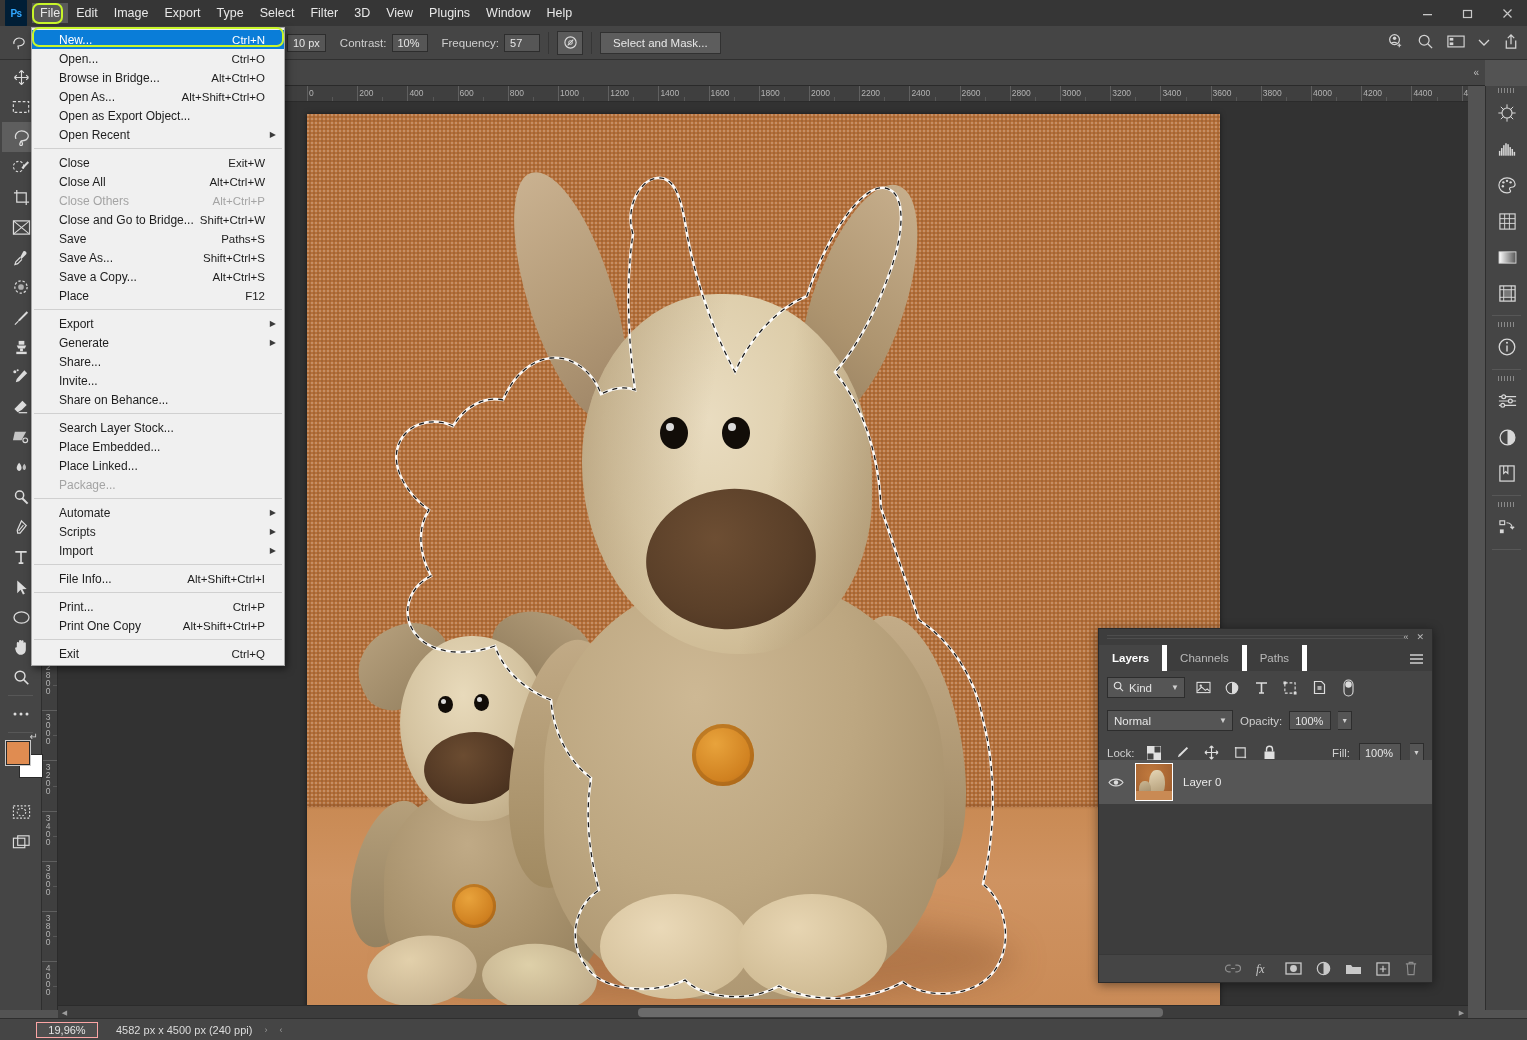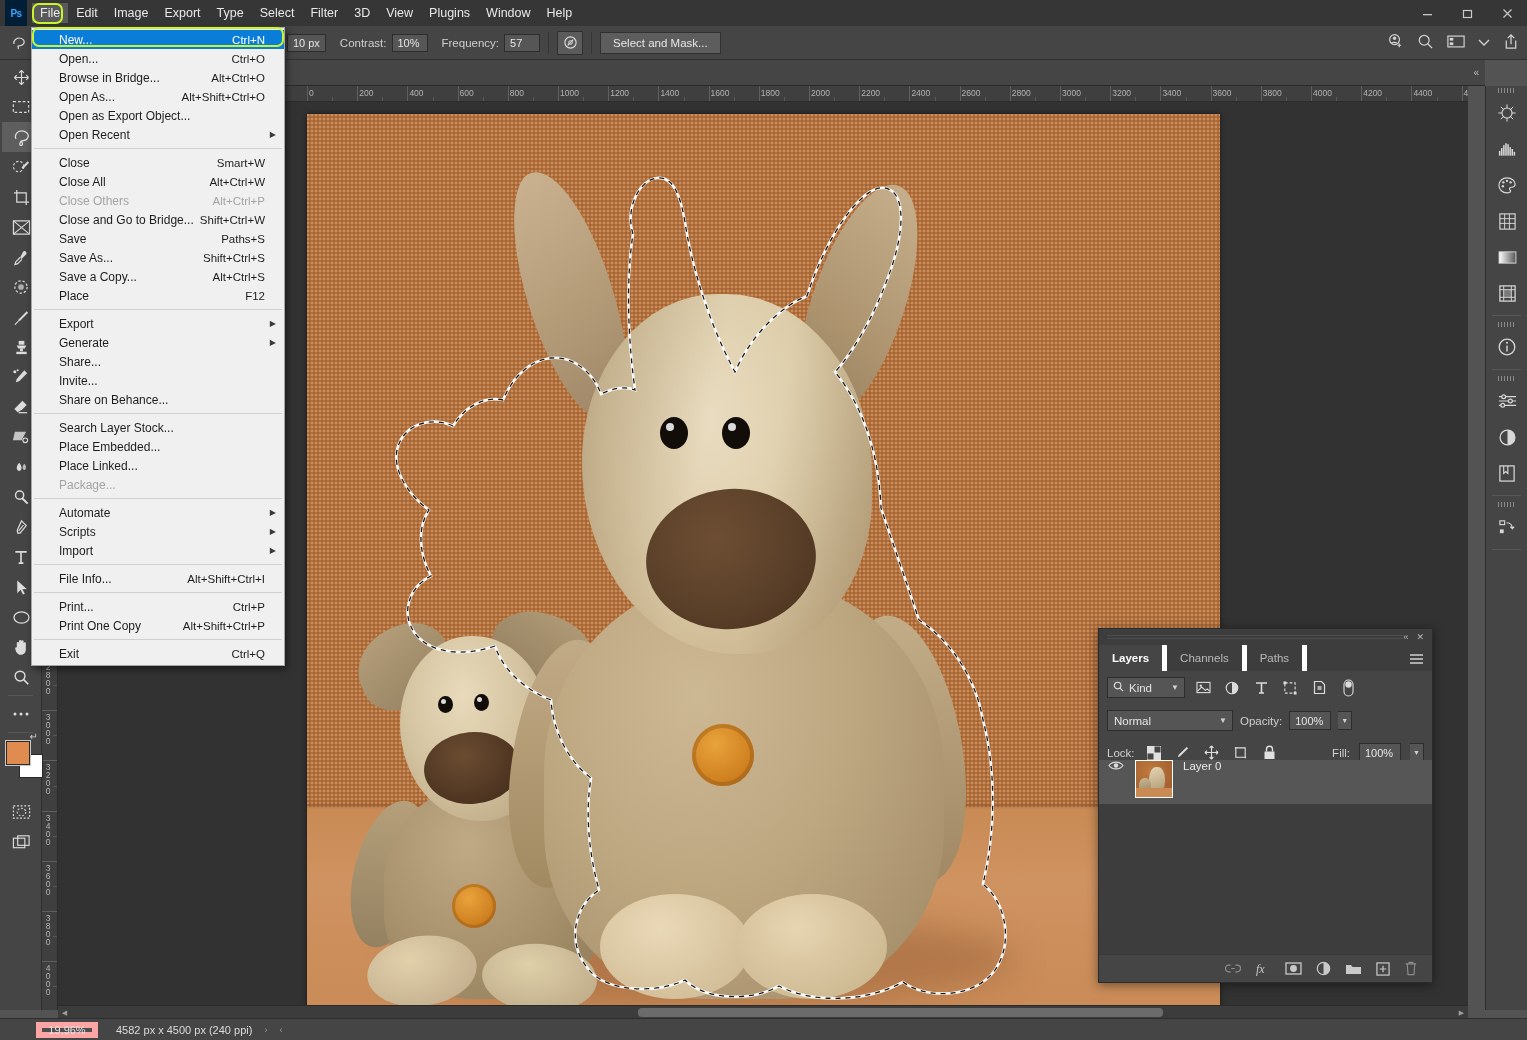--- a/index.html
+++ b/index.html
@@ -317,21 +317,21 @@
   }
   .blend-select .caret { position:absolute; right:5px; color:#cfcfcf; font-size:8px; }
   .num-field {
     background:#555; border:1px solid #2d2d2d; height:19px; min-width:42px; color:#e6e6e6;
     font-size:11px; display:flex; align-items:center; padding:0 5px;
   }
   .stepper { width:14px; height:19px; background:#555; border:1px solid #2d2d2d; border-left:none;
     display:flex; align-items:center; justify-content:center; color:#cfcfcf; font-size:7px; }
   .lock-ico { width:20px; height:19px; display:flex; align-items:center; justify-content:center; color:#e0e0e0; }
   .layer-list { position:absolute; left:0; right:0; top:131px; bottom:28px; background:#3d3d3d; }
-  .layer-item { display:flex; align-items:flex-start; height:44px; background:#565656; padding:0 8px; gap:10px; }
+  .layer-item { display:flex; align-items:center; height:44px; background:#565656; padding:0 8px; gap:10px; }
   .eye { width:18px; display:flex; align-items:center; justify-content:center; color:#dcdcdc; }
   .layer-thumb {
     width:38px; height:38px; border:1px solid #ffffff; position:relative; overflow:hidden;
     background: radial-gradient(ellipse at 40% 30%, #c0793d, #9a5a2c);
   }
   .layer-thumb .t-dog1 { position:absolute; left:13px; top:6px; width:16px; height:26px; border-radius:45%;
     background: linear-gradient(160deg,#e5d6b6,#ad9670); }
   .layer-thumb .t-dog2 { position:absolute; left:3px; top:17px; width:12px; height:17px; border-radius:45%;
     background: linear-gradient(160deg,#cbb894,#96805f); }
   .layer-thumb .t-table { position:absolute; left:0; right:0; bottom:0; height:9px; background:#c98a54; }
@@ -343,21 +343,21 @@
   }
   .lp-foot .fico { color:#c9c9c9; display:flex; align-items:center; }
   .lp-foot .fico.dim { color:#8d8d8d; }
 
   
   .statusbar {
     position:absolute; left:0; bottom:0; width:1527px; height:22px; background:#454545;
     border-top:1px solid #2e2e2e; display:flex; align-items:center; color:#d2d2d2; font-size:11px;
   }
   .zoom-field {
-    margin-left:36px; width:62px; height:16px; background:#4e4e4e; border:6px solid #fca5a5;
+    margin-left:36px; width:62px; height:16px; background:#4e4e4e; border:1px solid #fca5a5;
     display:flex; align-items:center; justify-content:center; color:#e4e4e4; font-size:11px;
   }
   .doc-size { margin-left:18px; color:#dcdcdc; }
   .st-arrow { margin-left:12px; color:#9a9a9a; font-size:9px; }
   .hsb {
     position:absolute; left:58px; bottom:22px; width:1410px; height:13px; background:#3c3c3c;
     border-top:1px solid #2b2b2b;
   }
   .hsb .thumb { position:absolute; top:2px; left:580px; width:525px; height:9px; background:#6b6b6b; border-radius:4px; }
   .hsb-arrow { position:absolute; top:0; width:13px; height:13px; color:#9c9c9c; font-size:7px; display:flex;align-items:center;justify-content:center; }
@@ -1203,21 +1203,21 @@
       <div class="mi">
         <span>Open as Export Object...</span>
       </div>
       <div class="mi">
         <span>Open Recent</span>
         <span class="submarker">▶</span>
       </div>
       <div class="mi-sep"></div>
       <div class="mi">
         <span>Close</span>
-        <span class="short">Smart+W</span>
+        <span class="short">Exit+W</span>
       </div>
       <div class="mi">
         <span>Close All</span>
         <span class="short">Alt+Ctrl+W</span>
       </div>
       <div class="mi disabled">
         <span>Close Others</span>
         <span class="short">Alt+Ctrl+P</span>
       </div>
       <div class="mi">

